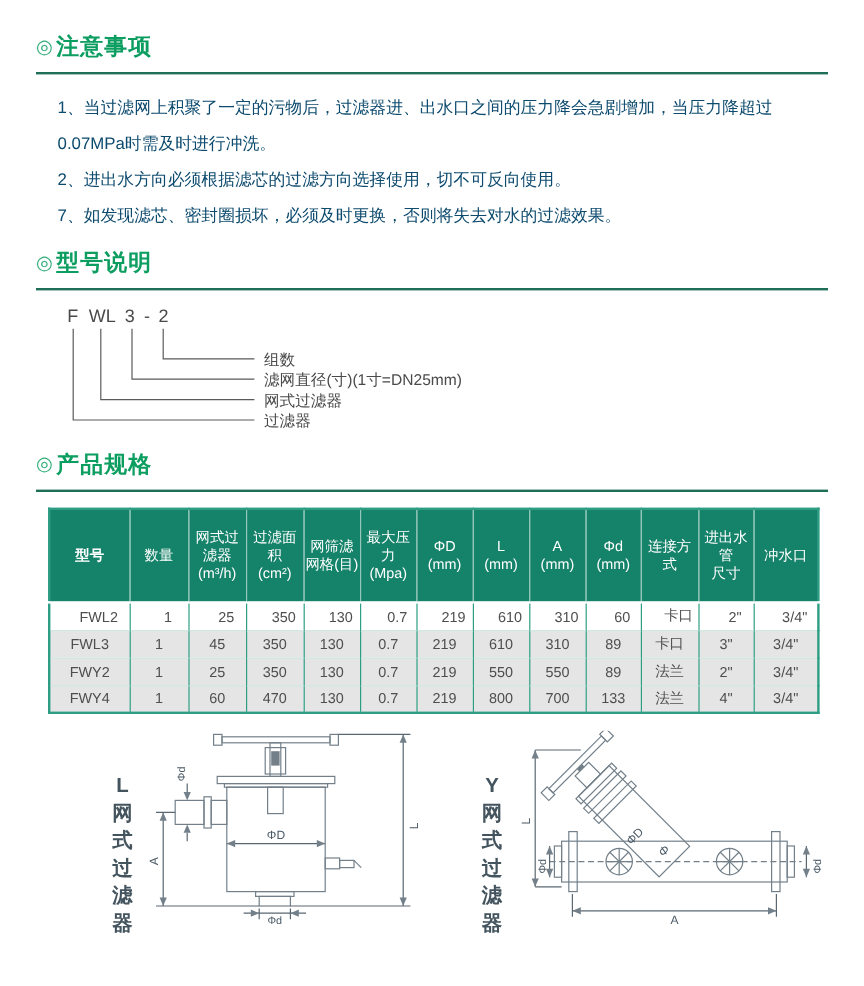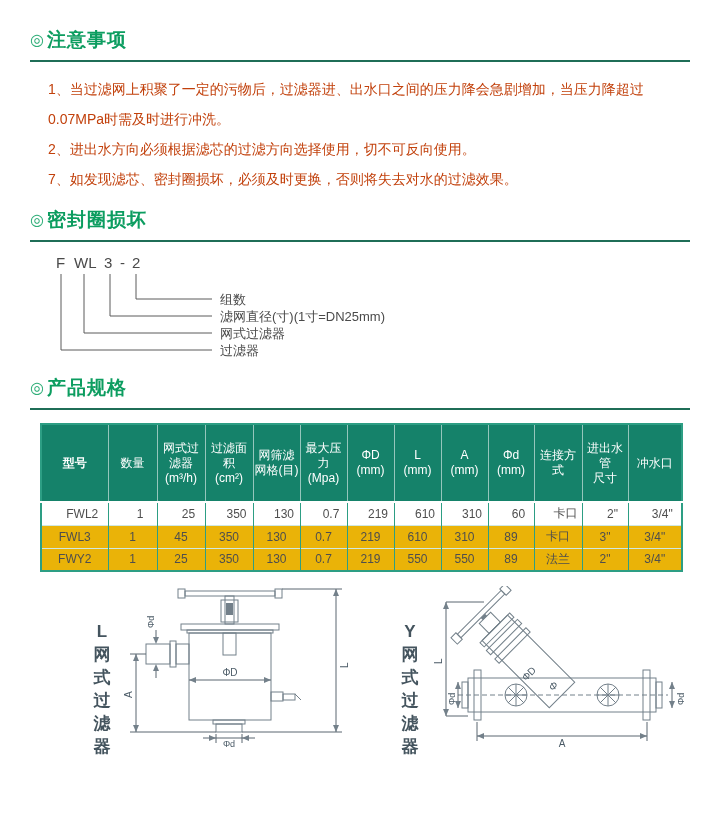--- a/index.html
+++ b/index.html
@@ -12,21 +12,21 @@
 
   
   .sec-title {
     margin:0; font-size:19px; font-weight:bold; color:#0c9d60;
     display:flex; align-items:center; line-height:24px; letter-spacing:1px;
   }
   .sec-title .marker { font-size:16px; font-weight:normal; margin-right:2px; color:#2fae78; }
   .rule { height:2px; background:#1f6e57; margin-top:8px; }
 
   
-  .notes { padding:12px 18px 2px 18px; font-size:14px; color:#c2410c; }
+  .notes { padding:12px 18px 2px 18px; font-size:14px; color:#0c4a6e; }
   .notes p { margin:0; line-height:30px; }
 
   
   .model-sec { margin-top:12px; }
   .model-svg { display:block; margin:6px 0 0 0; }
   .model-svg text { fill:#4a4a4a; }
 
   
   .specs-sec { margin-top:10px; }
   table.spec {
@@ -39,21 +39,21 @@
     height:78px; white-space:pre-line; text-align:center; vertical-align:middle;
     border-left:1px solid rgba(255,255,255,.55); padding:0 1px; line-height:15px;
   }
   table.spec thead th:first-child { border-left:none;font-weight:bold; }
   table.spec tbody td {
     height:23px; text-align:center; vertical-align:middle; color:#4e4e4e;
     border-left:1px solid #2d9e84; border-top:1px solid #cfe8e2; background:#ffffff;
   }
   table.spec tbody td:first-child { border-left:none; }
   table.spec tbody tr:first-child td { border-top:2px solid #ffffff;padding-left:16px; }
-  table.spec tbody tr.alt td { background:#eab308; }
+  table.spec tbody tr.alt td { background:#e5e5e5; }
 
   
   .drawings { display:flex; margin-top:14px; padding-left:60px; }
   .fig { display:flex; margin:0; padding:0; }
   .fig + .fig { margin-left:24px; }
   .vlabel {
     width:24px; font-size:17px; font-weight:bold; color:#44545e;
     line-height:23px; word-break:break-all; text-align:center;
     padding-top:34px; margin-right:10px;
   }
@@ -77,21 +77,21 @@
     <div class="notes">
       <p>1、当过滤网上积聚了一定的污物后，过滤器进、出水口之间的压力降会急剧增加，当压力降超过0.07MPa时需及时进行冲洗。</p>
       <p>2、进出水方向必须根据滤芯的过滤方向选择使用，切不可反向使用。</p>
       <p>7、如发现滤芯、密封圈损坏，必须及时更换，否则将失去对水的过滤效果。</p>
     </div>
   </section>
 
   <section class="model-sec">
     <h2 class="sec-title">
       <span class="marker">◎</span>
-      <span>密封圈损坏</span>
+      <span>型号说明</span>
     </h2>
     <div class="rule"></div>
 
     <svg class="model-svg" width="660" height="118" viewBox="0 0 660 118">
       <g font-size="15" fill="#3f3f3f" font-family="Liberation Sans, DejaVu Sans, sans-serif">
         <text x="26" y="20">F</text>
         <text x="44" y="20">WL</text>
         <text x="74" y="20">3</text>
         <text x="90" y="20">-</text>
         <text x="102" y="20">2</text>
@@ -199,20 +199,35 @@
             <td>130</td>
             <td>0.7</td>
             <td>219</td>
             <td>550</td>
             <td>550</td>
             <td>89</td>
             <td>法兰</td>
             <td>2"</td>
             <td>3/4"</td>
           </tr>
+          <tr class="alt">
+            <td>FWY4</td>
+            <td>1</td>
+            <td>60</td>
+            <td>470</td>
+            <td>130</td>
+            <td>0.7</td>
+            <td>219</td>
+            <td>800</td>
+            <td>700</td>
+            <td>133</td>
+            <td>法兰</td>
+            <td>4"</td>
+            <td>3/4"</td>
+          </tr>
         </tbody>
     </table>
   </section>
 
   <div class="drawings">
 
     <figure class="fig">
       <div class="vlabel">L网式过滤器</div>
       <svg class="draw-svg" width="250" height="162" viewBox="0 0 250 162">
 

